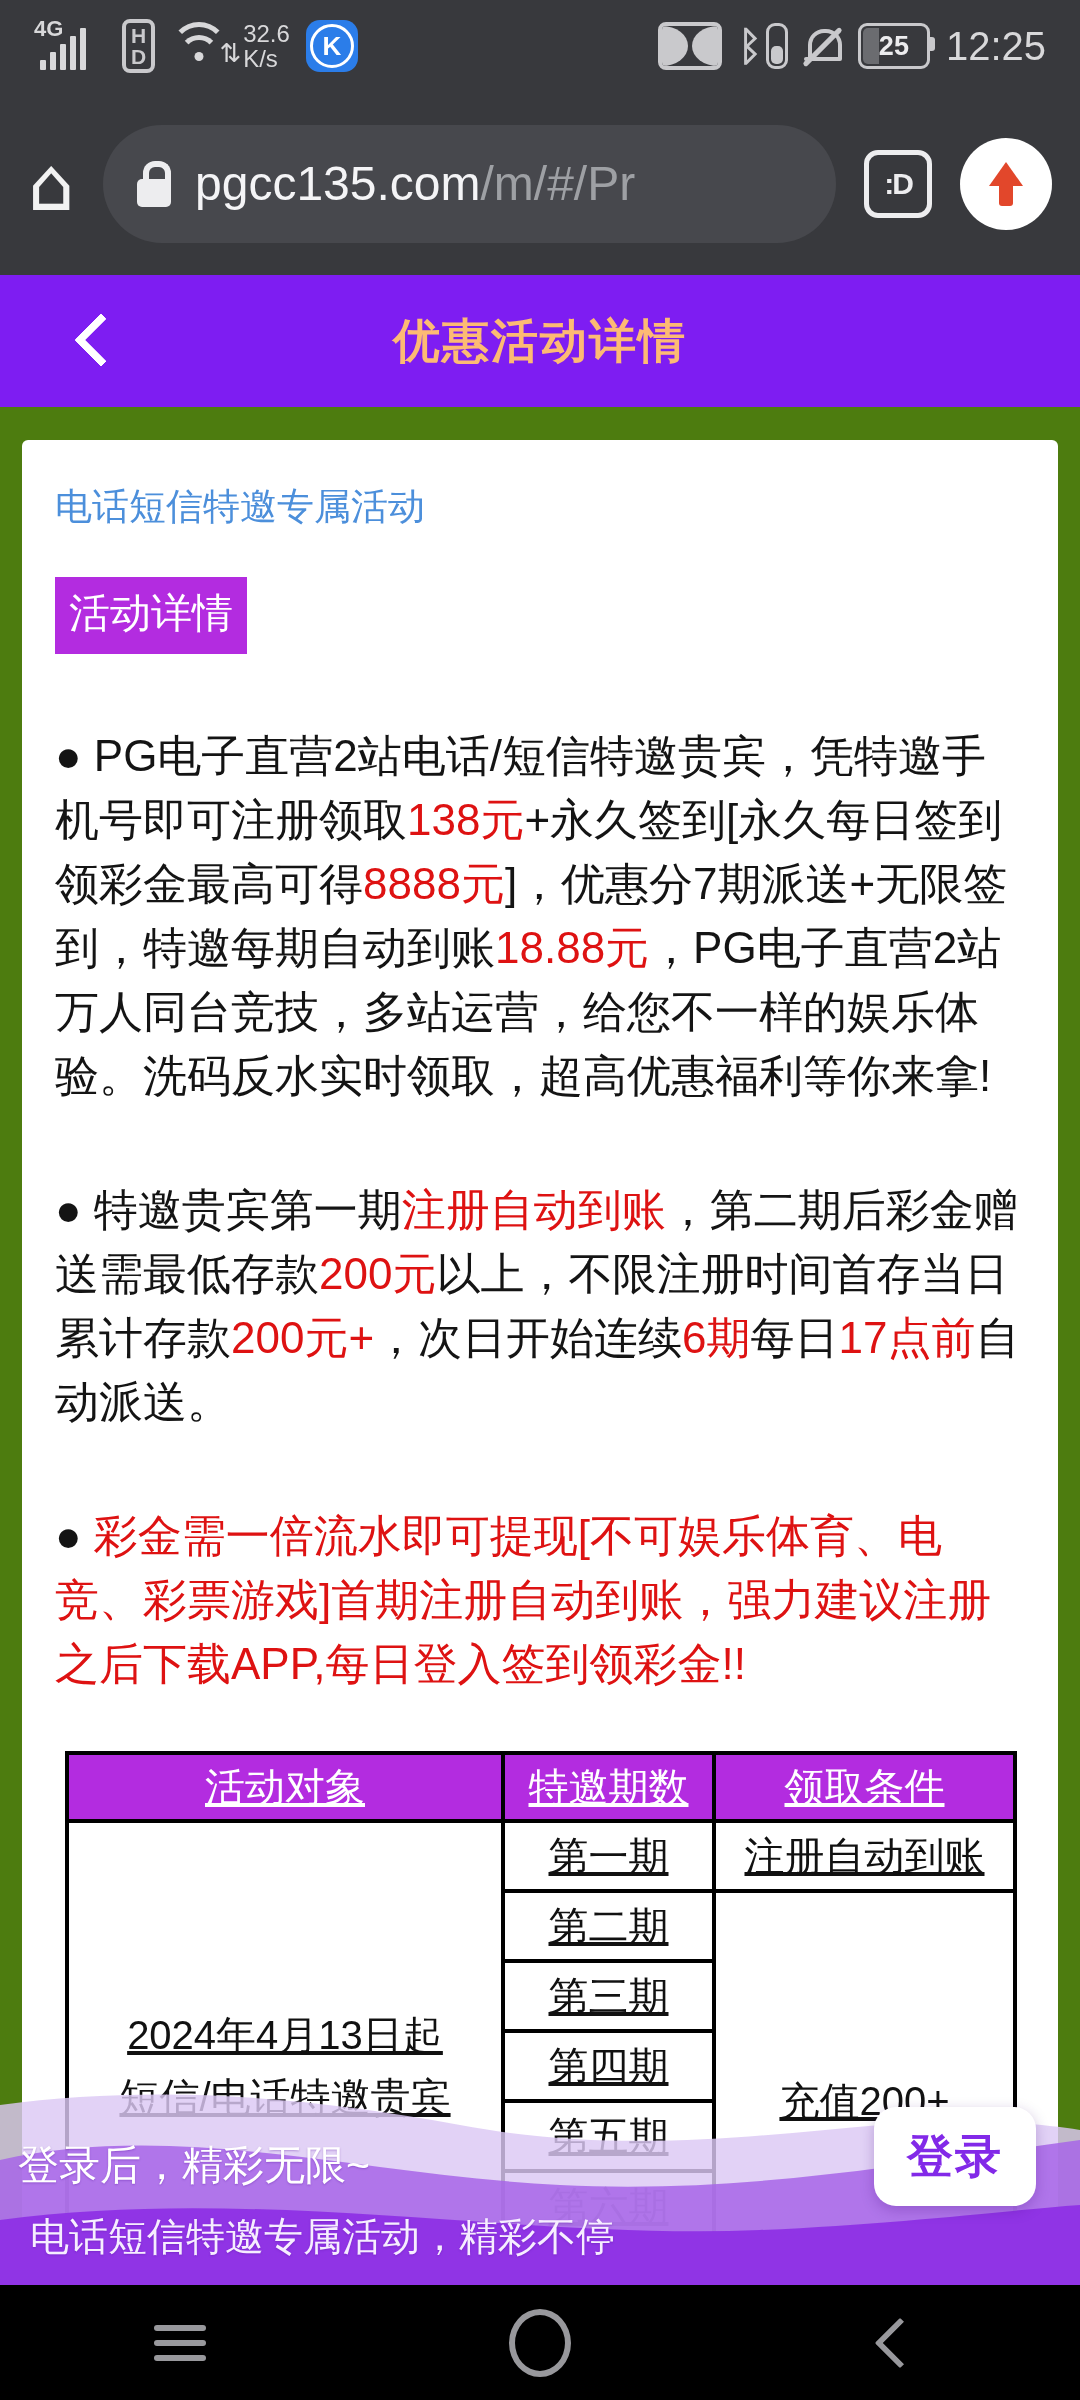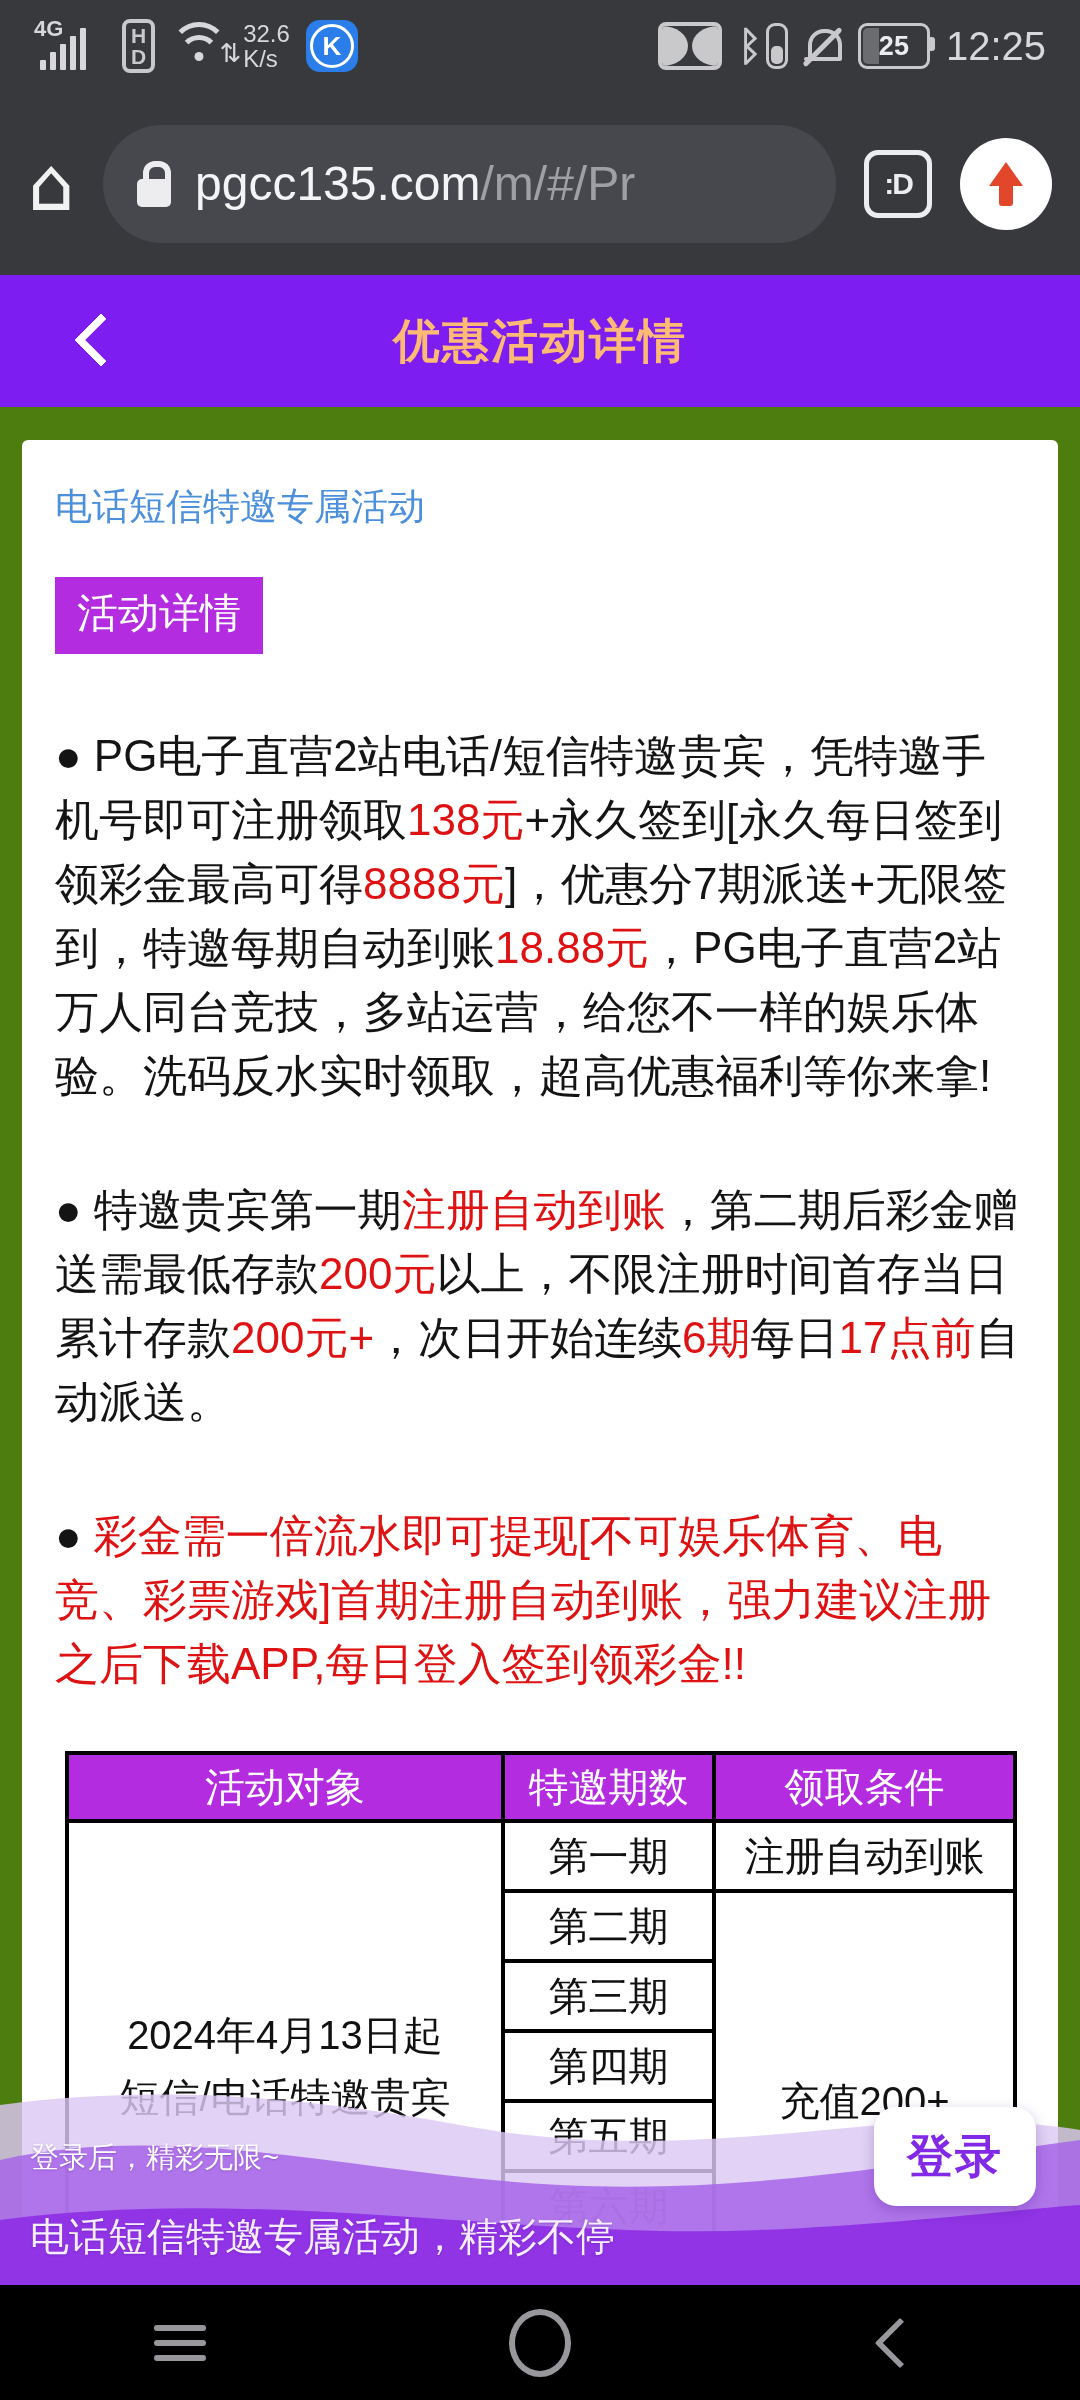--- a/index.html
+++ b/index.html
@@ -73,34 +73,34 @@
     display:flex;align-items:center;justify-content:center;
   }
   .backchev{position:absolute;left:82px;top:46px;width:30px;height:30px;
     border-left:8px solid #fff;border-bottom:8px solid #fff;transform:rotate(45deg);border-radius:2px;}
   .apptitle{color:#fdba74;font-size:47px;font-weight:bold;letter-spacing:2px;}
   
   .page{position:absolute;top:407px;left:0;width:1080px;bottom:115px;background:#4d7c0f;overflow:hidden;}
   .card{margin:33px 22px 0;background:#fff;border-radius:6px 6px 0 0;height:calc(100% - 33px);
     box-sizing:border-box;padding:42px 33px 0;overflow:hidden;}
   .toplink{font-size:37px;color:#4C8FDB;display:inline-block;}
-  .badge{display:inline-block;margin-top:45px;background:#B32CE0;color:#fff;font-size:41px;padding:9px 22px 13px;}
+  .badge{display:inline-block;margin-top:45px;background:#B32CE0;color:#fff;font-size:41px;padding:9px 14px 13px;}
   .para{margin:70px 0 0;font-size:44px;line-height:64px;color:#141414;word-break:break-all;}
   .para .red{color:#DE1212;}
   
   table.promo{margin:55px 0 0 10px;border-collapse:collapse;table-layout:fixed;width:930px;
     text-align:center;font-size:40px;color:#111;}
-  table.promo th,table.promo td{border:4px solid #000;}
+  table.promo th,table.promo td{border:4px solid #000;text-decoration:underline;}
   table.promo th{background:#B32CE0;color:#fff;font-weight:normal;height:62px;}
   table.promo td{height:64px;background:#fff;}
   td.cell-target div{line-height:62px;}
   
   .banner{position:absolute;left:0;bottom:115px;width:1080px;height:205px;z-index:6;}
   .banner svg{position:absolute;left:0;top:0;width:1080px;height:205px;}
-  .banner .l1{position:absolute;left:30px;top:58px;color:#fff;font-size:29px;z-index:2;text-shadow:0 1px 2px rgba(90,20,160,.35);}
+  .banner .l1{position:absolute;left:18px;top:58px;color:#fff;font-size:41px;z-index:2;text-shadow:0 1px 2px rgba(90,20,160,.35);}
   .banner .l2{position:absolute;left:30px;top:130px;color:#F6EDFF;font-size:39px;z-index:2;text-shadow:0 1px 2px rgba(90,20,160,.35);}
   .loginbtn{position:absolute;right:44px;top:27px;width:162px;height:99px;background:#fff;border-radius:22px;
     display:flex;align-items:center;justify-content:center;z-index:3;box-shadow:0 4px 14px rgba(60,0,120,.25);}
   .loginbtn span{color:#8229E8;font-size:46px;font-weight:bold;letter-spacing:2px;}
   
   .navbar{position:absolute;left:0;bottom:0;width:1080px;height:115px;background:#000;z-index:8;
     display:flex;align-items:center;}
   .navzone{flex:1;display:flex;align-items:center;justify-content:center;}
   .menu i{display:block;width:52px;height:6px;background:#98989C;border-radius:3px;margin:9px 0;}
   .circ{width:50px;height:56px;border:6px solid #98989C;border-radius:50%;}

